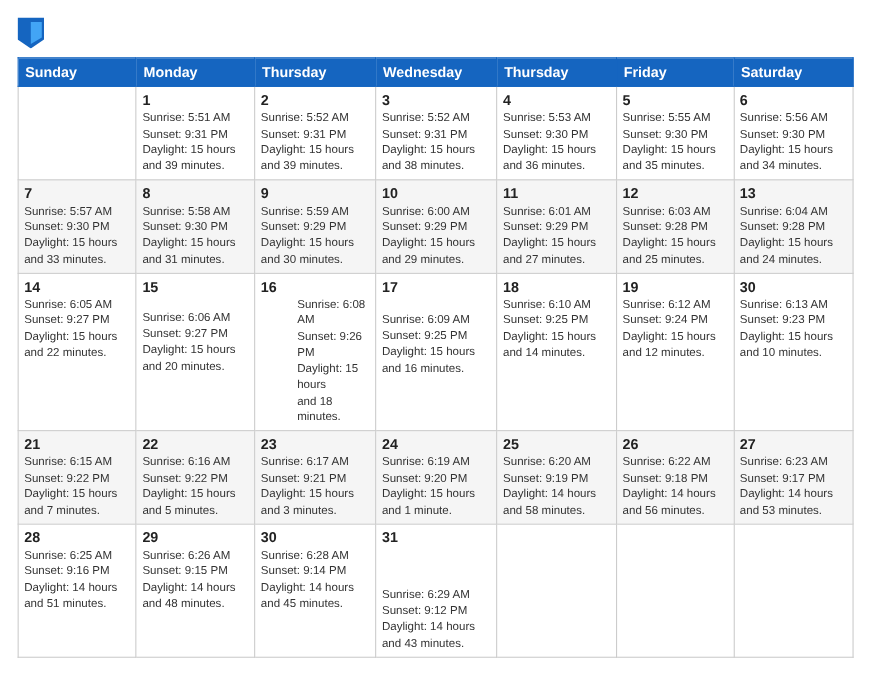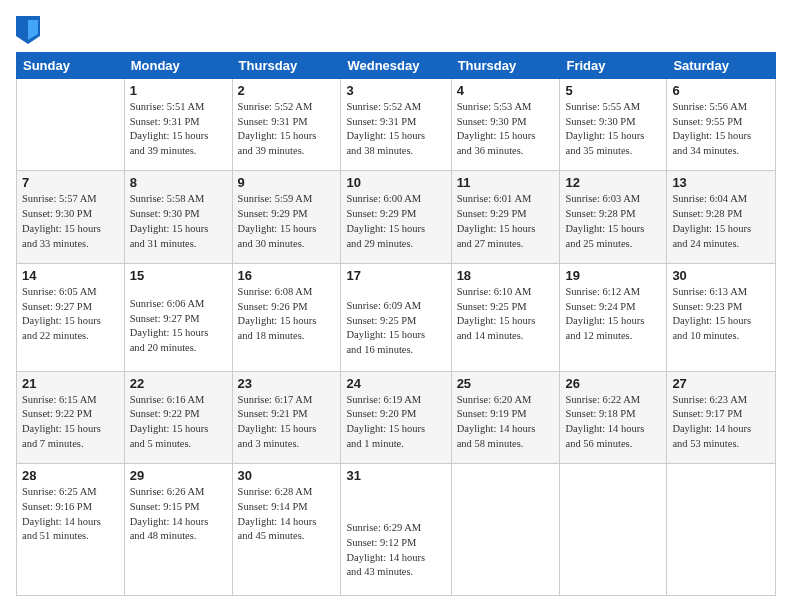--- a/index.html
+++ b/index.html
@@ -89,21 +89,20 @@
       font-weight: bold;
       font-size: 13px;
       color: #222;
       display: block;
       margin-bottom: 2px;
     }
     .day-info {
       color: #333;
       font-size: 10.5px;
       line-height: 1.4;
-      font-family: Liberation Serif, serif;
     }
     .empty-cell {
       background: #fff !important;
     }
   </style>
 </head>
 <body>
 
 <div class="page">
   <div class="header">
@@ -169,21 +168,21 @@
           <td>
             <span class="day-number">5</span>
             <div class="day-info" style="white-space: pre-line;">Sunrise: 5:55 AM
 Sunset: 9:30 PM
 Daylight: 15 hours
 and 35 minutes.</div>
           </td>
           <td>
             <span class="day-number">6</span>
             <div class="day-info" style="white-space: pre-line;">Sunrise: 5:56 AM
-Sunset: 9:55 PM
+Sunset: 9:30 PM
 Daylight: 15 hours
 and 34 minutes.</div>
           </td>
         </tr>
         <tr>
           <td>
             <span class="day-number">7</span>
             <div class="day-info" style="white-space: pre-line;">Sunrise: 5:57 AM
 Sunset: 9:30 PM
 Daylight: 15 hours
@@ -242,21 +241,21 @@
           </td>
           <td>
             <span class="day-number">15</span>
             <div class="day-info" style="white-space: pre-line; margin-top: 14px;">Sunrise: 6:06 AM
 Sunset: 9:27 PM
 Daylight: 15 hours
 and 20 minutes.</div>
           </td>
           <td>
             <span class="day-number">16</span>
-            <div class="day-info" style="white-space: pre-line;">Sunrise: 6:08 AM
+            <div class="day-info" style="white-space: pre-line; margin-left: 33px;">Sunrise: 6:08 AM
 Sunset: 9:26 PM
 Daylight: 15 hours
 and 18 minutes.</div>
           </td>
           <td>
             <span class="day-number">17</span>
             <div class="day-info" style="white-space: pre-line; margin-top: 16px;">Sunrise: 6:09 AM
 Sunset: 9:25 PM
 Daylight: 15 hours
 and 16 minutes.</div>

